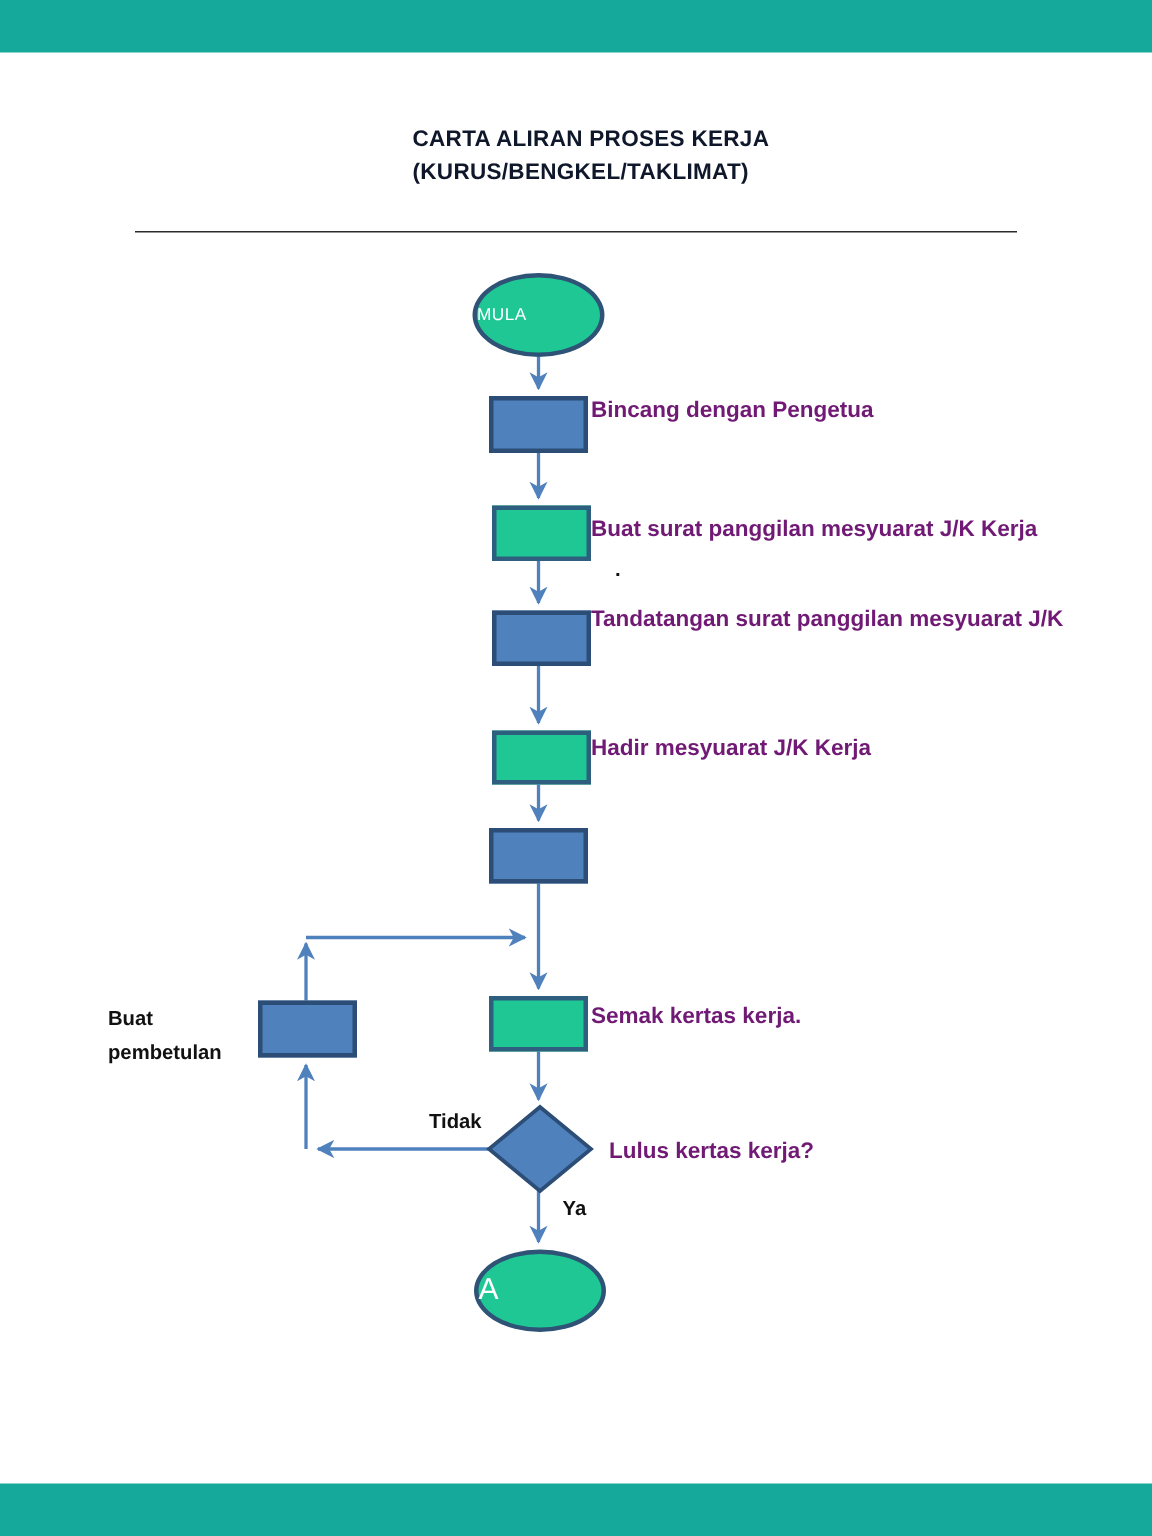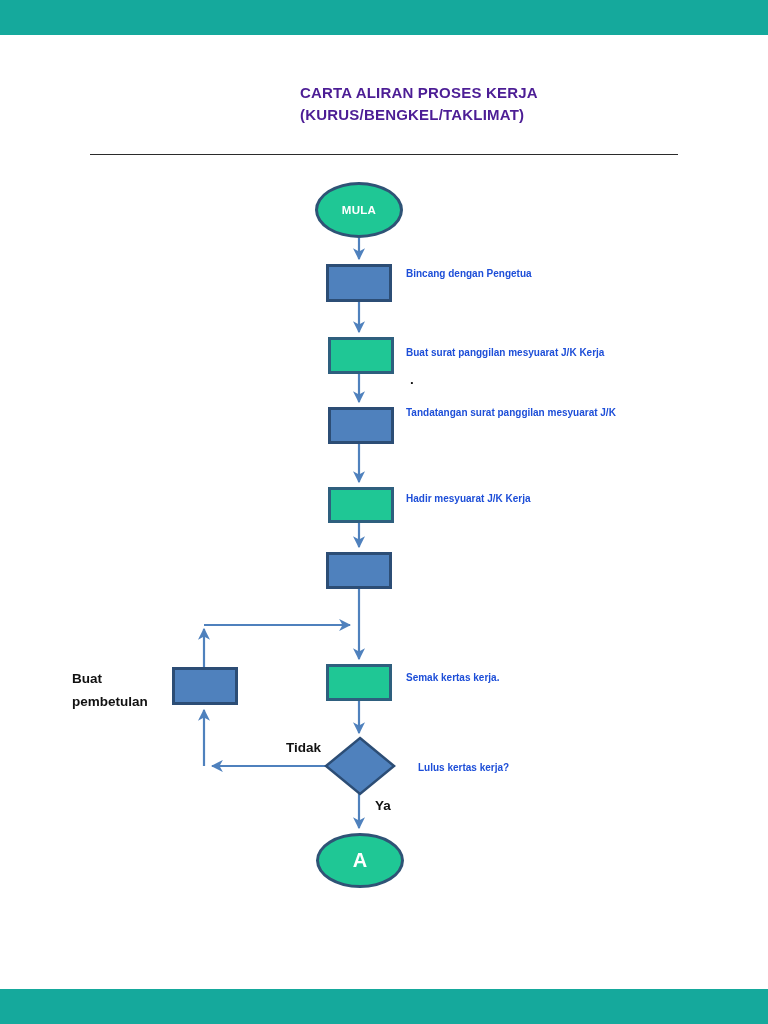--- a/index.html
+++ b/index.html
@@ -4,41 +4,41 @@
 <style>
   html,body{margin:0;padding:0;}
   body{
     width:768px;height:1024px;position:relative;background:#ffffff;
     font-family:"Liberation Sans",sans-serif;color:#111;overflow:hidden;
   }
   .edge-bar{position:absolute;left:0;width:768px;height:35px;background:var(--bar);}
   #top-bar{top:0;}
   #bottom-bar{top:989px;}
 
-  .title-block{position:absolute;left:300px;top:82px;font-weight:bold;font-size:15px;line-height:22px;color:#4c1d95;letter-spacing:.2px;}
+  .title-block{position:absolute;left:275px;top:82px;font-weight:bold;font-size:15px;line-height:22px;color:#0f172a;letter-spacing:.2px;}
   .divider{position:absolute;left:90px;top:154px;width:588px;height:0;border-top:1.6px solid #2b2b2b;}
 
   .node{position:absolute;box-sizing:border-box;}
-  .ellipse{border-radius:50%;display:flex;align-items:center;justify-content:center;color:#fff;font-weight:bold;}
+  .ellipse{border-radius:50%;display:flex;align-items:center;color:#fff;font-weight:normal;}
   .ellipse.green{background:var(--green_fill);border:3px solid var(--oval_border);}
   #start-node{left:315px;top:182px;width:88px;height:56px;font-size:11.5px;letter-spacing:.3px;}
   #end-node{left:316px;top:833px;width:88px;height:55px;font-size:20px;}
 
   .rect{width:66px;height:38px;}
   .rect.blue{background:var(--blue_fill);border:3px solid var(--blue_border);}
   .rect.green{background:var(--green_fill);border:3px solid var(--green_border);}
   #box-1{left:326px;top:264px;}
   #box-2{left:328px;top:337px;height:37px;}
   #box-3{left:328px;top:407px;height:37px;}
   #box-4{left:328px;top:487px;height:36px;}
   #box-5{left:326px;top:552px;height:37px;}
   #box-6{left:326px;top:664px;height:37px;}
   #box-correction{left:172px;top:667px;}
 
-  .step-label{position:absolute;left:406px;font-weight:bold;font-size:10px;line-height:23px;color:#1d4ed8;width:320px;}
+  .step-label{position:absolute;left:394px;font-weight:bold;font-size:15px;line-height:23px;color:#701a75;width:320px;}
   #label-1{top:262px;}
   #label-2{top:341px;}
   #label-2-note{position:absolute;left:410px;top:372px;font-weight:bold;font-size:13.5px;}
   #label-3{top:401px;}
   #label-4{top:487px;}
   #label-5{top:553px;}
   #label-6{top:666px;}
   #label-decision{top:756px;margin-left:12px;}
   #label-no{position:absolute;left:246px;top:740px;font-weight:bold;font-size:13.5px;margin-left:40px;}
   #label-yes{position:absolute;left:375px;top:798px;font-weight:bold;font-size:13.5px;}

